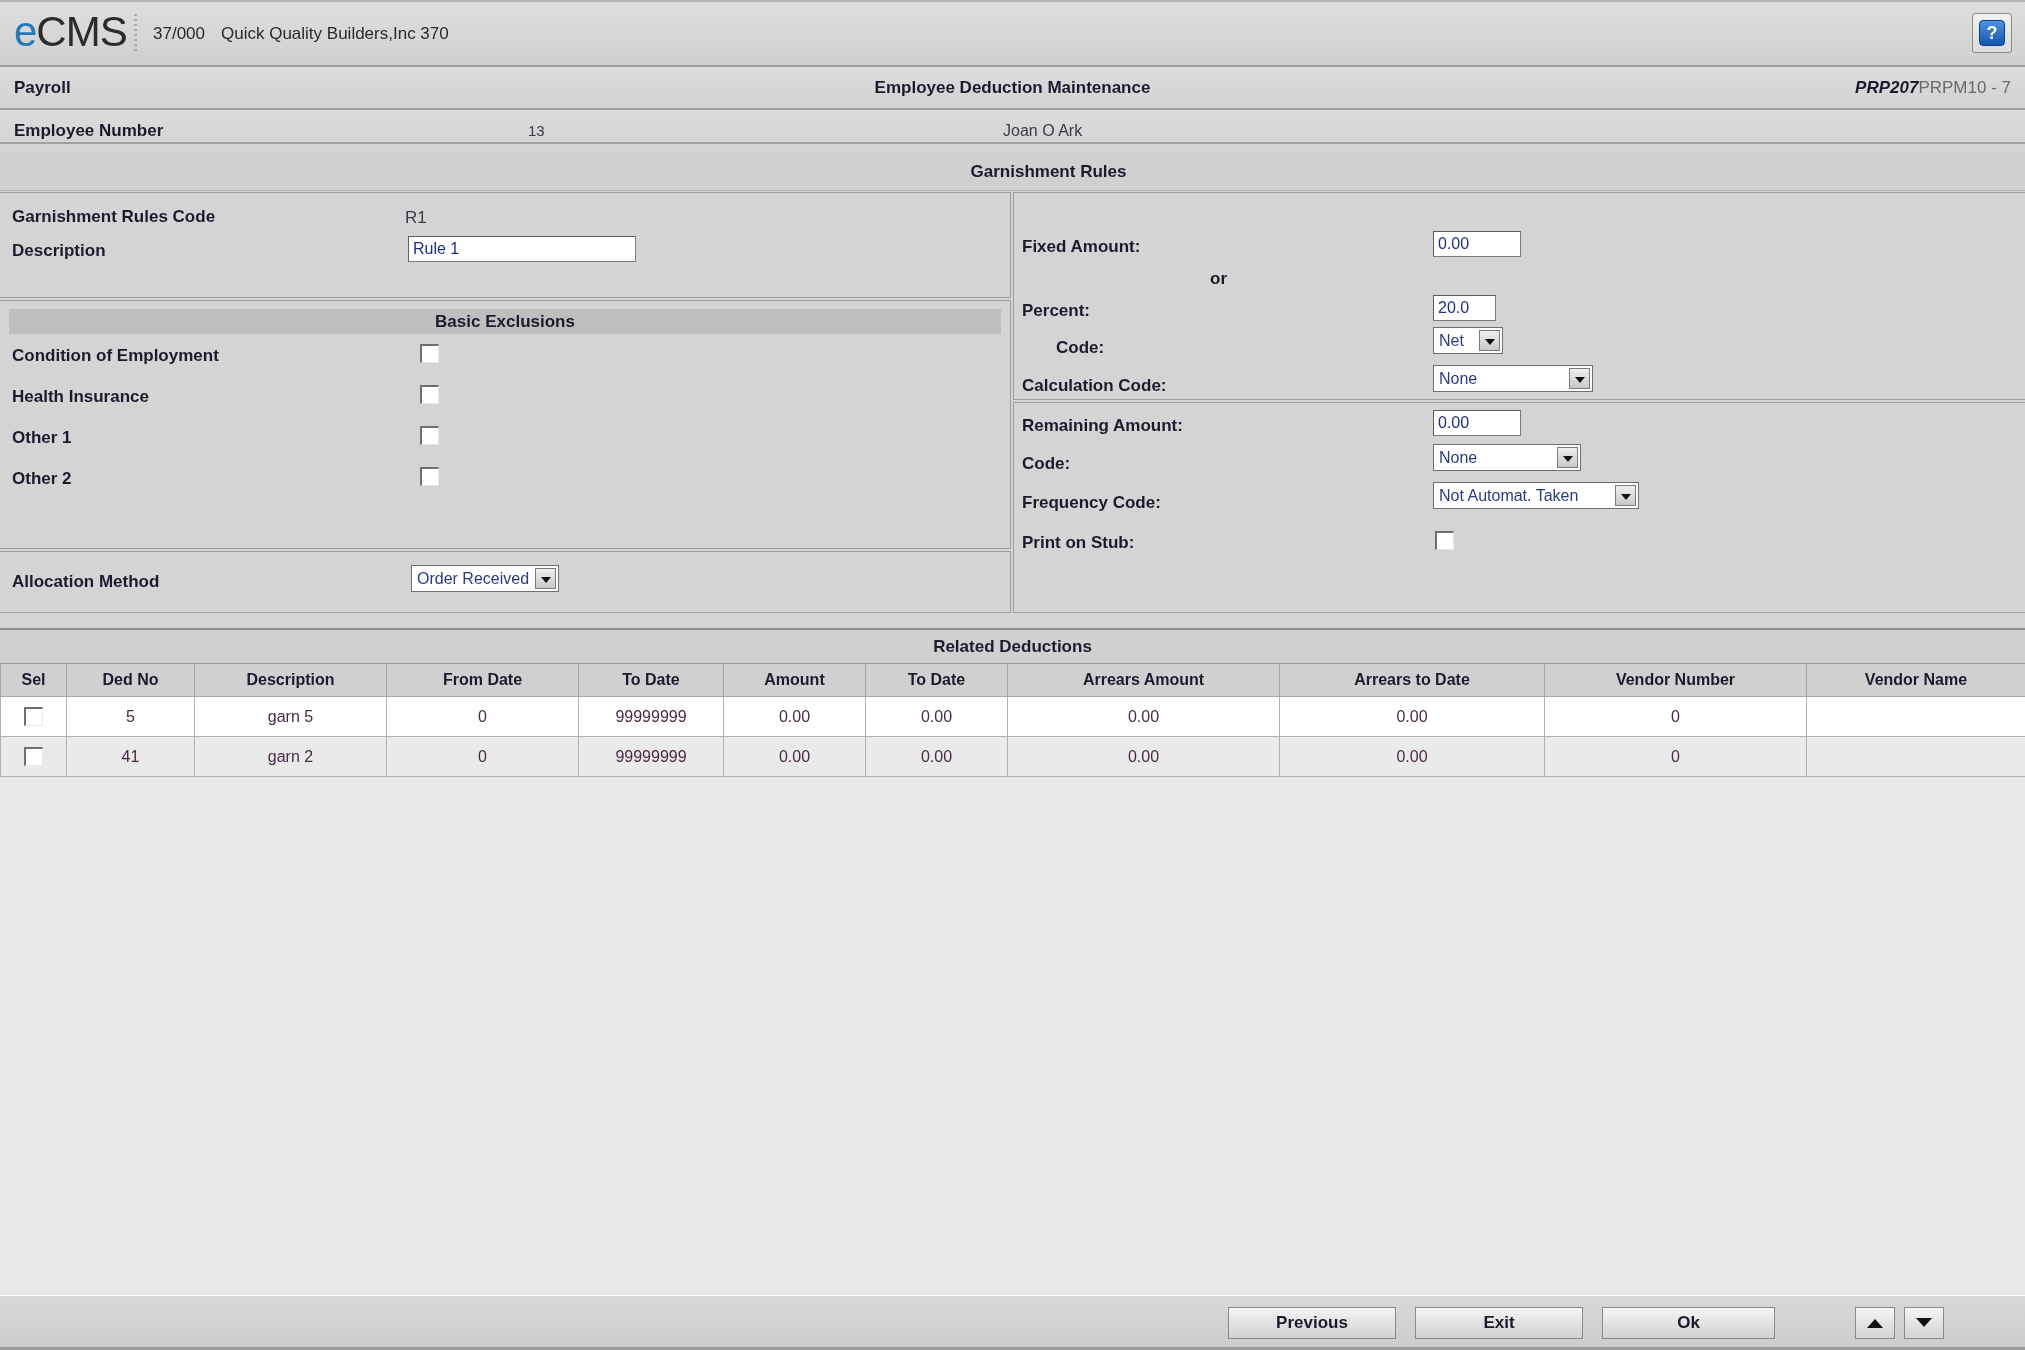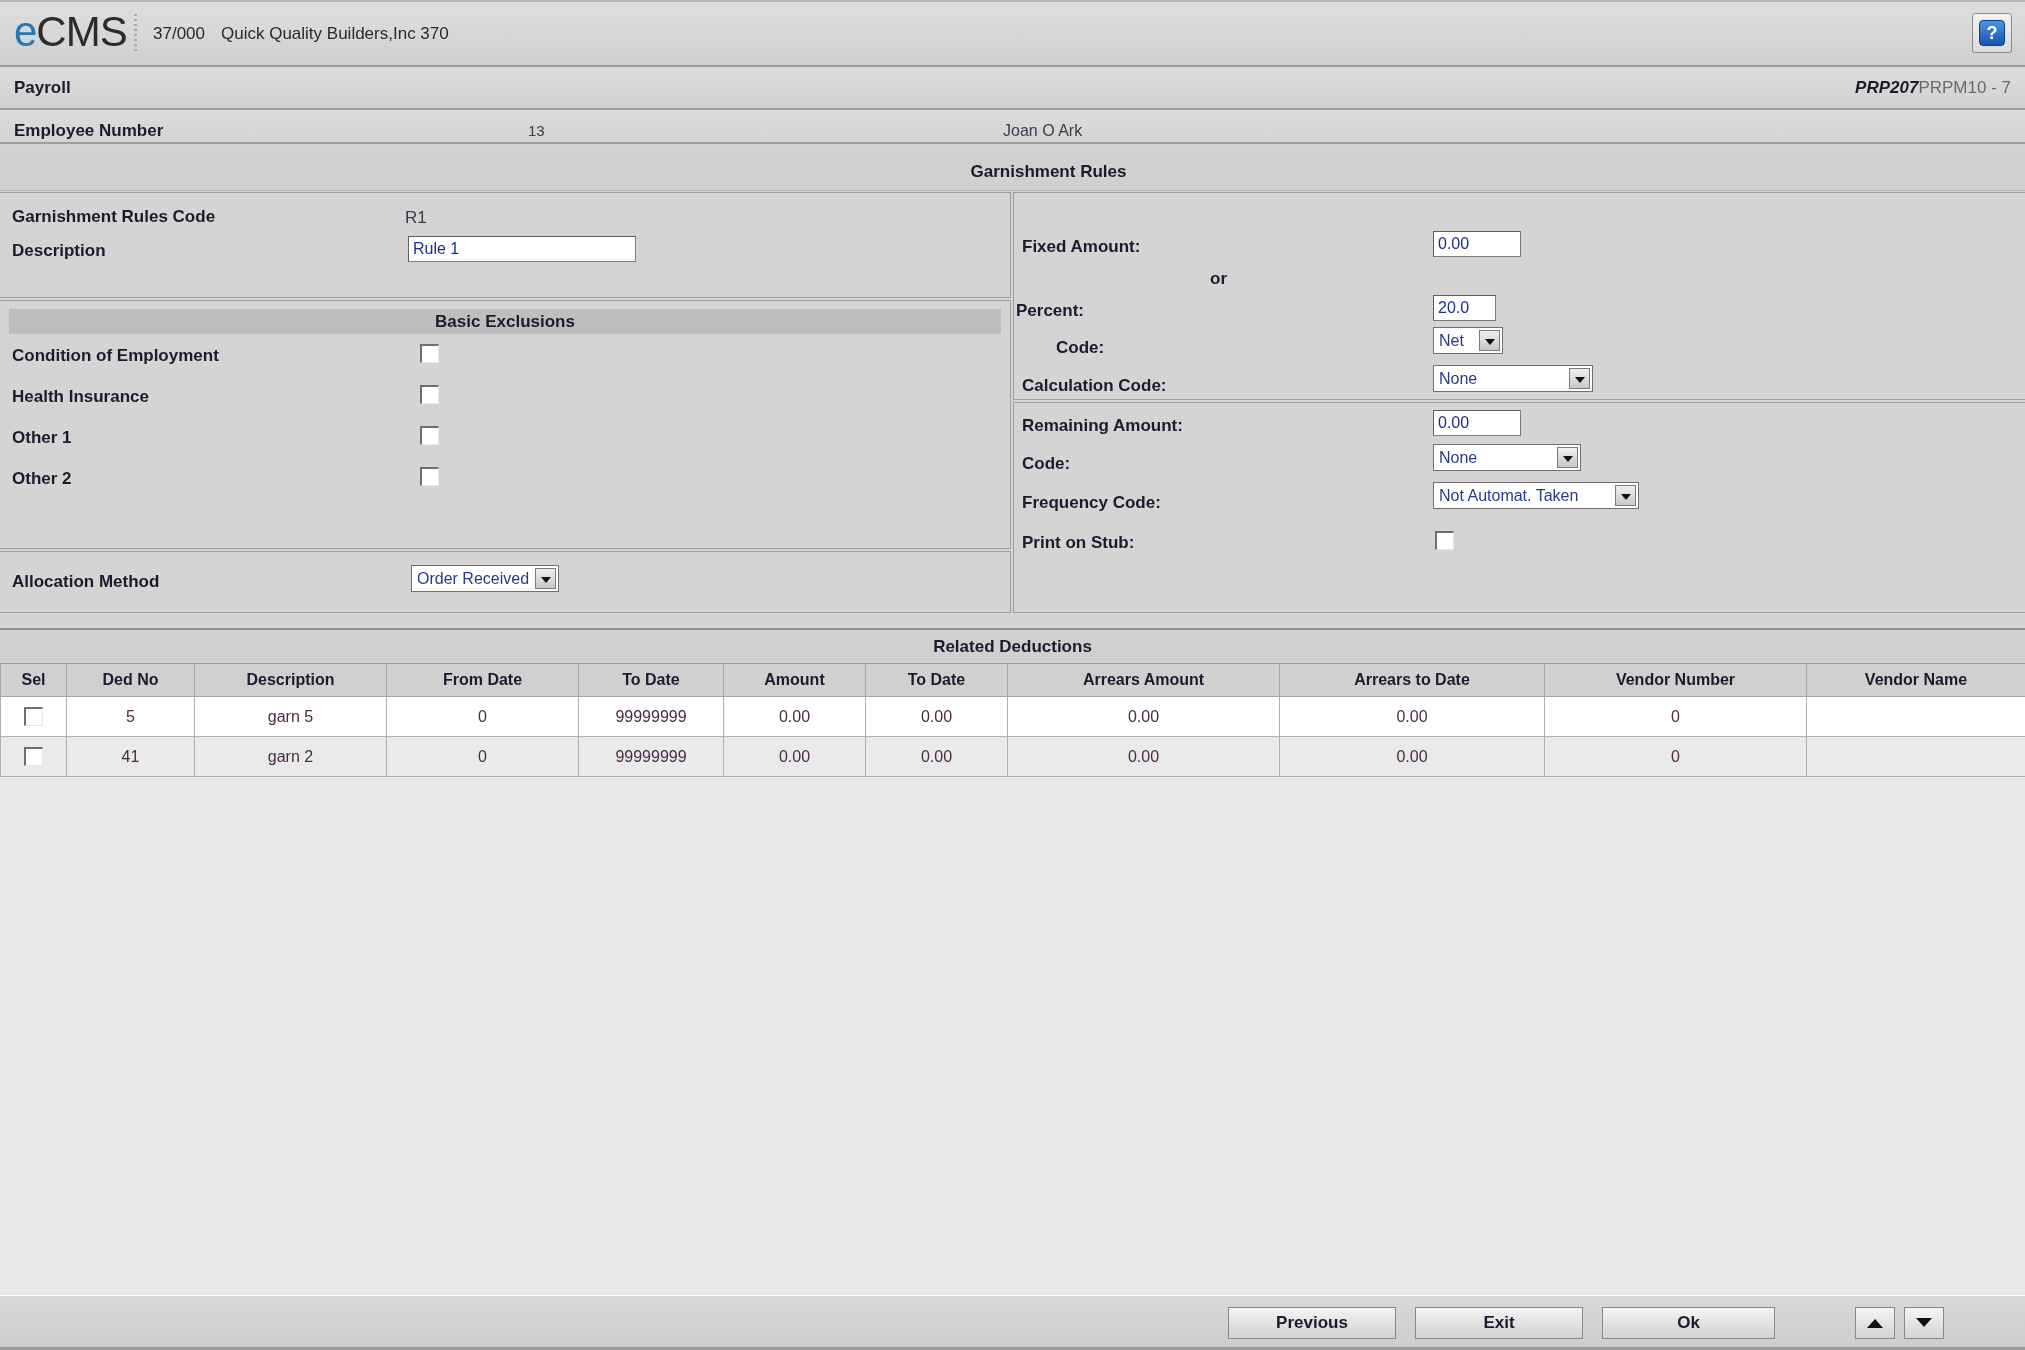--- a/index.html
+++ b/index.html
@@ -394,20 +394,21 @@
   <div id="companyinfo">
     <span class="coid">37/000</span><span>Quick Quality Builders,Inc 370</span>
   </div>
   <div id="help-btn">
     <div class="qmark">?</div>
   </div>
 </div>
 
 <div id="titlebar">
   <div id="module-name">Payroll</div>
+  <div id="screen-title">Employee Deduction Maintenance</div>
   <div id="program-id">
     <span class="pid">PRP207</span><span class="sub">PRPM10 - 7</span>
   </div>
 </div>
 
 <div id="employeebar">
   <div id="emp-label">Employee Number</div>
   <div id="emp-number">13</div>
   <div id="emp-name">Joan O Ark</div>
 </div>
@@ -448,21 +449,21 @@
   </div>
 </div>
 
 <div class="panel" id="rightpanel-top">
 
   <div class="fld-label" style="left:8px; top:44px;">Fixed Amount:</div>
   <input class="textbox" style="left: 419px; top: 38px; width: 88px;" value="0.00">
 
   <div class="fld-label" style="left:196px; top:76px;">or</div>
 
-  <div class="fld-label" style="left:2px; top:108px;">Percent:</div>
+  <div class="fld-label" style="left:8px; top:108px;">Percent:</div>
   <input class="textbox" style="left: 419px; top: 102px; width: 63px;" value="20.0">
 
   <div class="fld-label" style="left:42px; top:145px;">Code:</div>
   <div class="combo" style="left:419px; top:134px; width:70px;">
     <div class="ctext">Net</div>
     <div class="carrow"></div>
   </div>
 
   <div class="fld-label" style="left:8px; top:183px;">Calculation Code:</div>
   <div class="combo" style="left:419px; top:172px; width:160px;">

